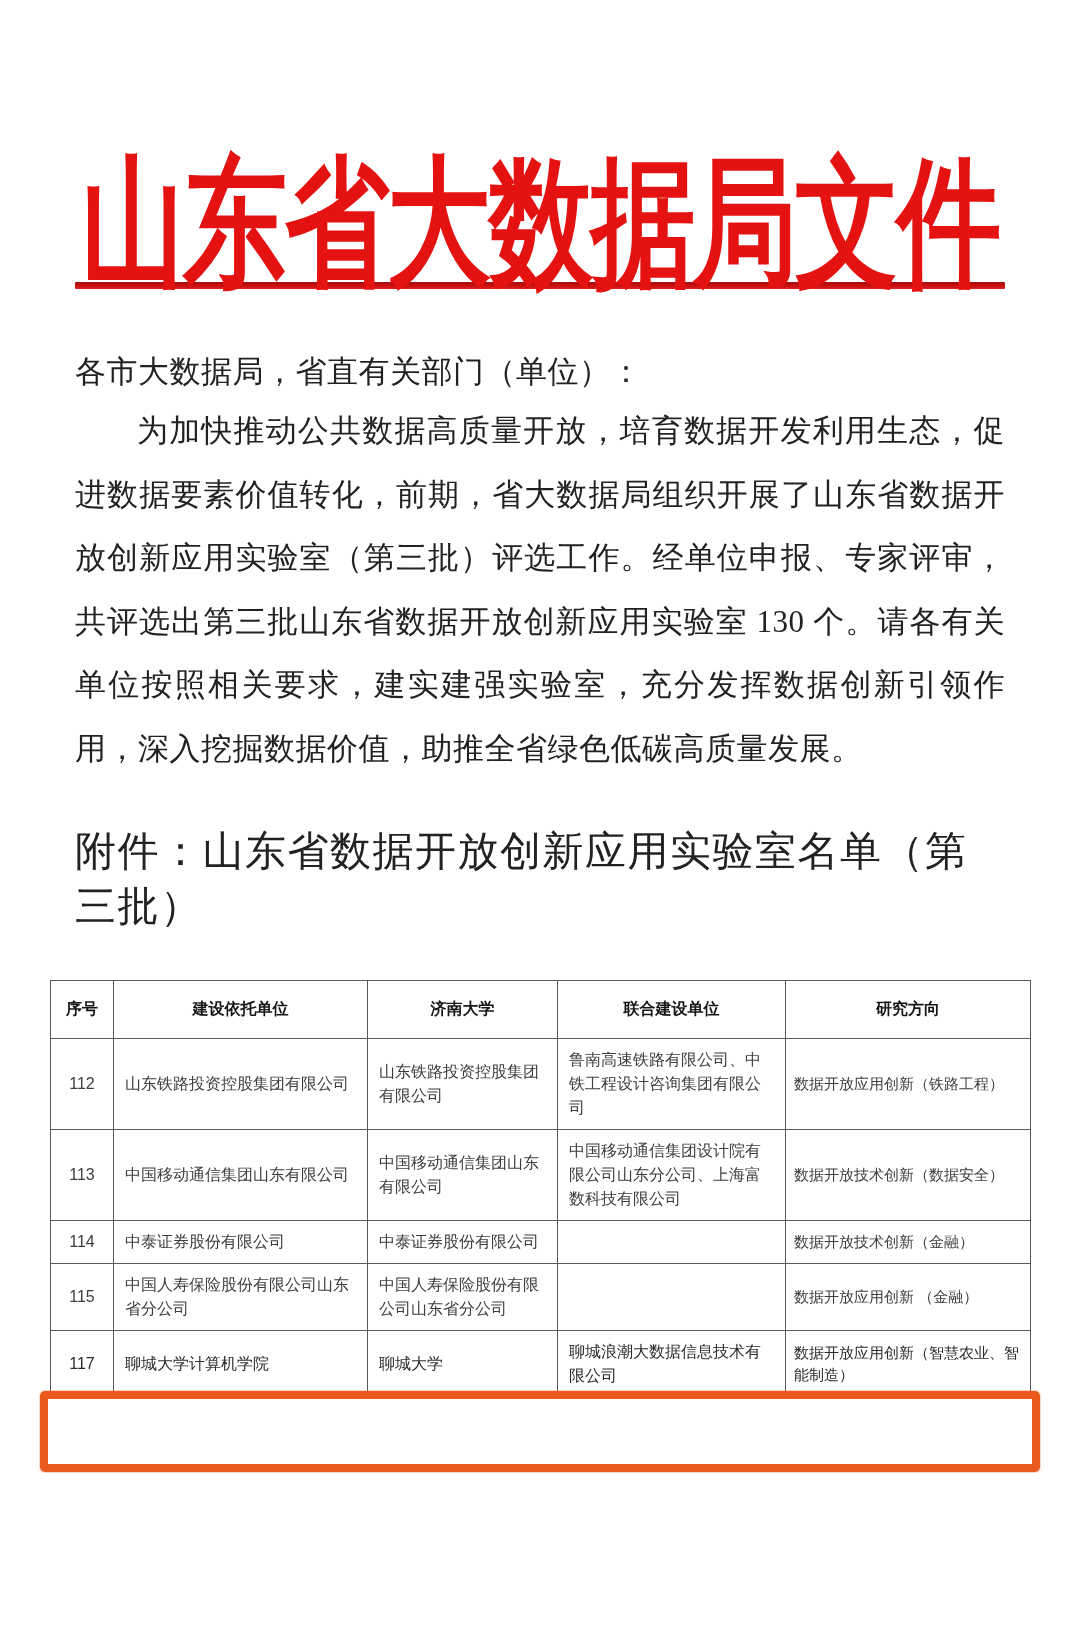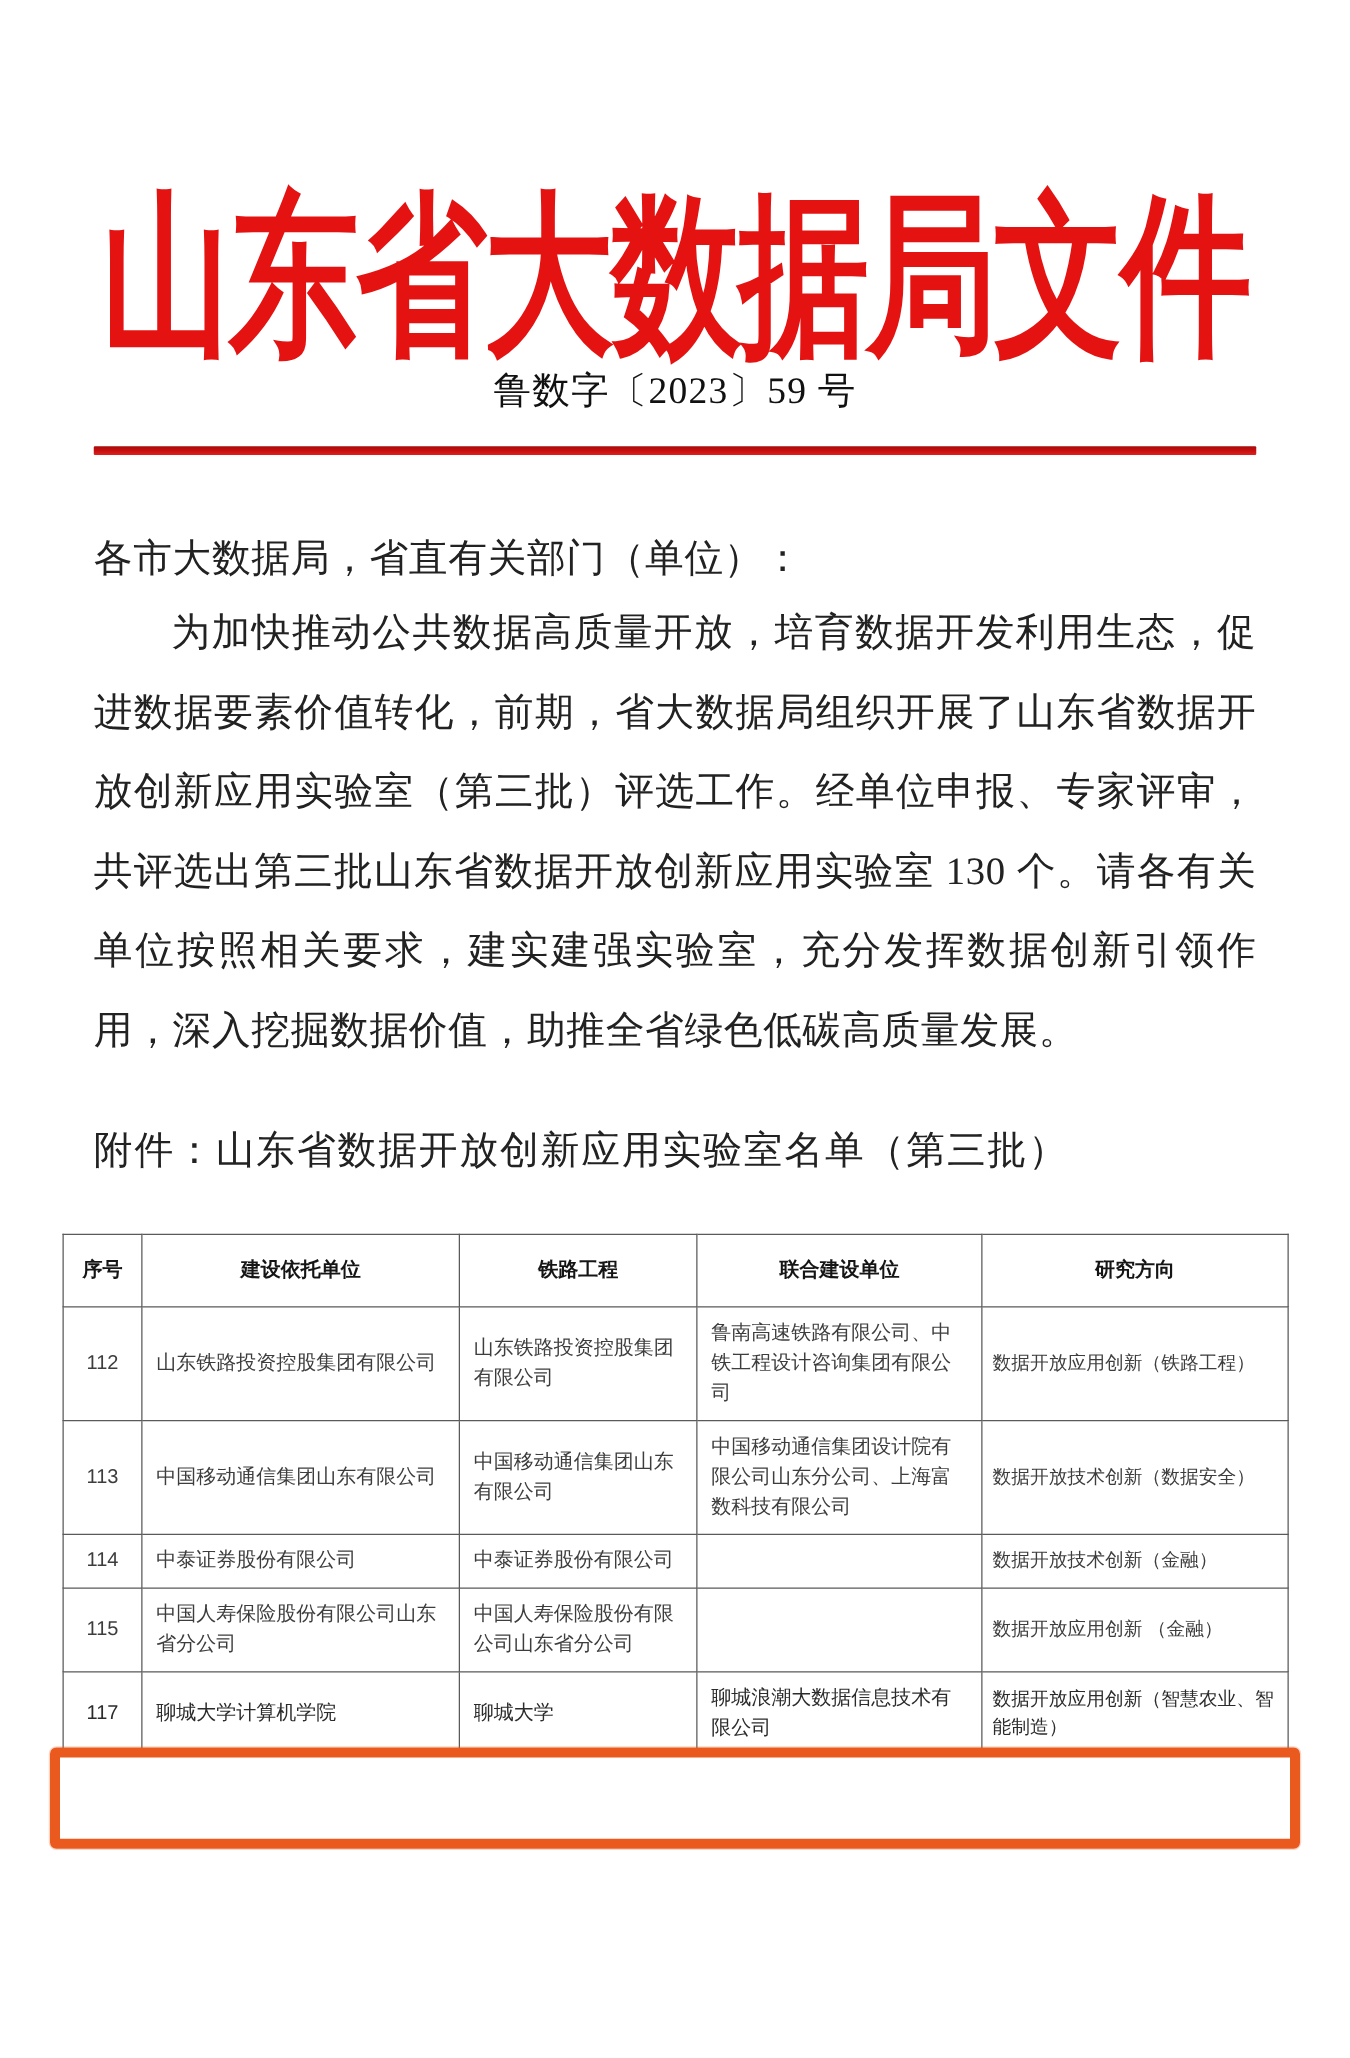--- a/index.html
+++ b/index.html
@@ -44,21 +44,21 @@
   .salutation{
     margin:62px 75px 0 75px;font-size:31px;color:#222;letter-spacing:.5px;
   }
 
   .body-par{
     margin:6px 75px 0 75px;font-size:31px;line-height:63.5px;color:#222;
     text-align:justify;text-indent:2em;letter-spacing:.5px;
   }
 
   .attachment{
-    margin:44px 75px 0 75px;font-size:31px;color:#222;letter-spacing:1.5px;
+    margin:44px 75px 0 75px;font-size:41px;color:#222;letter-spacing:1.5px;
   }
 
   
   .table-wrap{position:relative;margin:46px 40px 0 40px;width:1000px;}
   table.appendix{
     border-collapse:collapse;table-layout:fixed;width:980px;margin-left:10px;
     background:#fff;
   }
   table.appendix col.c1{width:63px;}
   table.appendix col.c2{width:254px;}
@@ -88,21 +88,20 @@
 </style>
 </head>
 <body>
 
 <div class="doc">
 
   <div class="masthead-wrap">
     <div class="masthead">山东省大数据局文件</div>
   </div>
 
-  <div class="doc-number">鲁数字〔2023〕59 号</div>
 
   <div class="red-divider"></div>
 
   <div class="doc-title">
   </div>
 
   <div class="salutation">各市大数据局，省直有关部门（单位）：</div>
 
   <div class="body-par">为加快推动公共数据高质量开放，培育数据开发利用生态，促进数据要素价值转化，前期，省大数据局组织开展了山东省数据开放创新应用实验室（第三批）评选工作。经单位申报、专家评审，共评选出第三批山东省数据开放创新应用实验室 130 个。请各有关单位按照相关要求，建实建强实验室，充分发挥数据创新引领作用，深入挖掘数据价值，助推全省绿色低碳高质量发展。</div>
 
@@ -114,21 +113,21 @@
         <col class="c1">
           <col class="c2">
           <col class="c3">
           <col class="c4">
           <col class="c5">
       </colgroup>
       <thead>
         <tr>
           <th>序号</th>
           <th>建设依托单位</th>
-          <th>铁路工程</th>
+          <th>济南大学</th>
           <th>联合建设单位</th>
           <th>研究方向</th>
         </tr>
       </thead>
       <tbody>
           <tr class="soft">
     <td class="serial">112</td>
     <td class="org">山东铁路投资控股集团有限公司</td>
     <td class="recomm">山东铁路投资控股集团有限公司</td>
     <td class="partners">鲁南高速铁路有限公司、中铁工程设计咨询集团有限公司</td>

